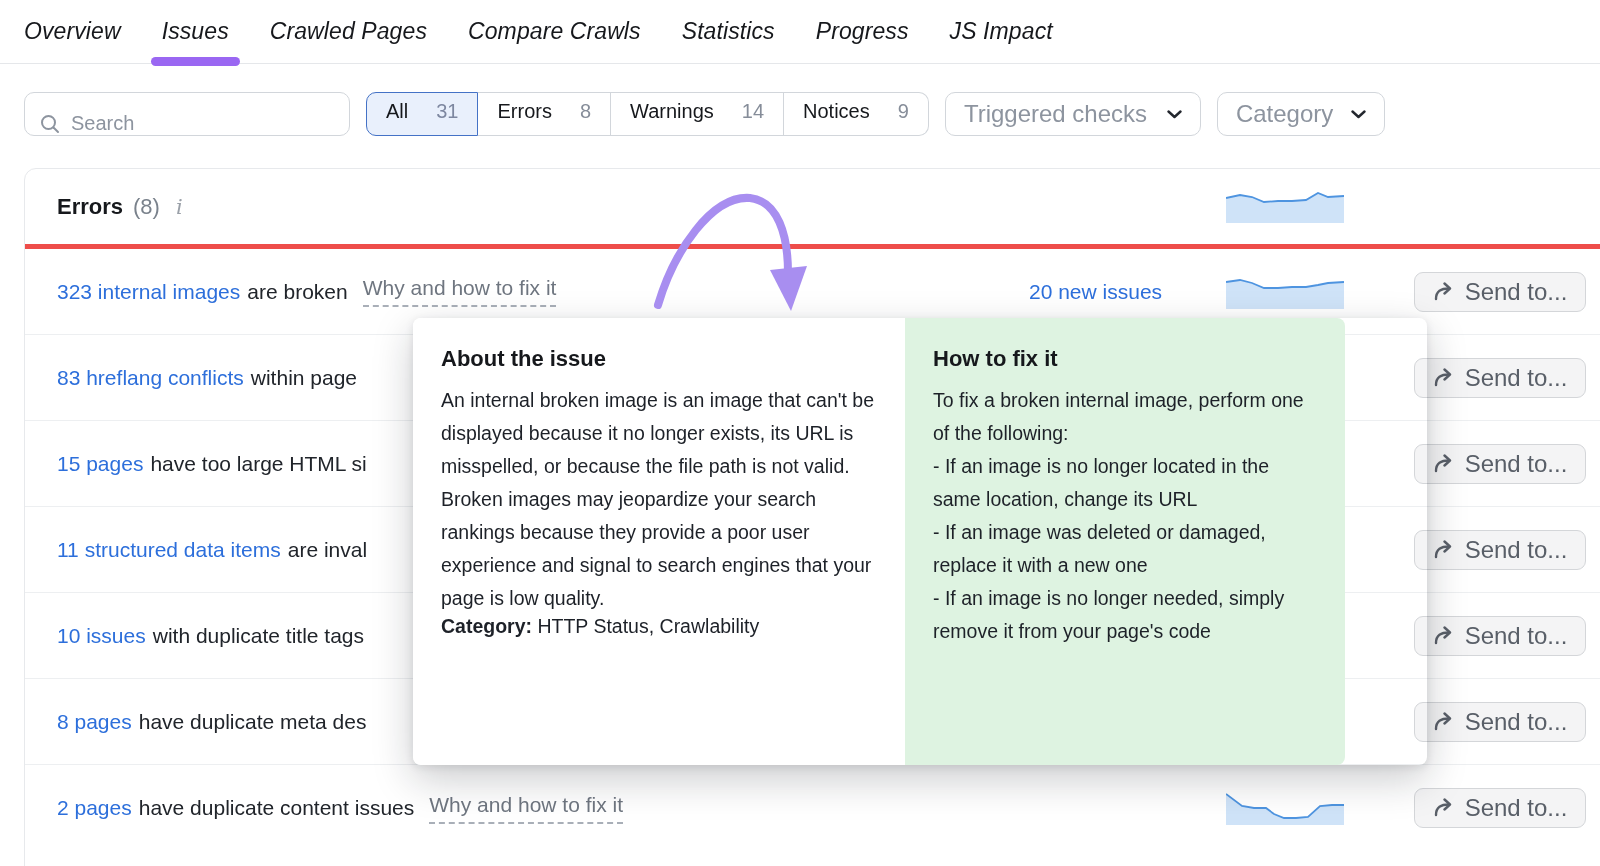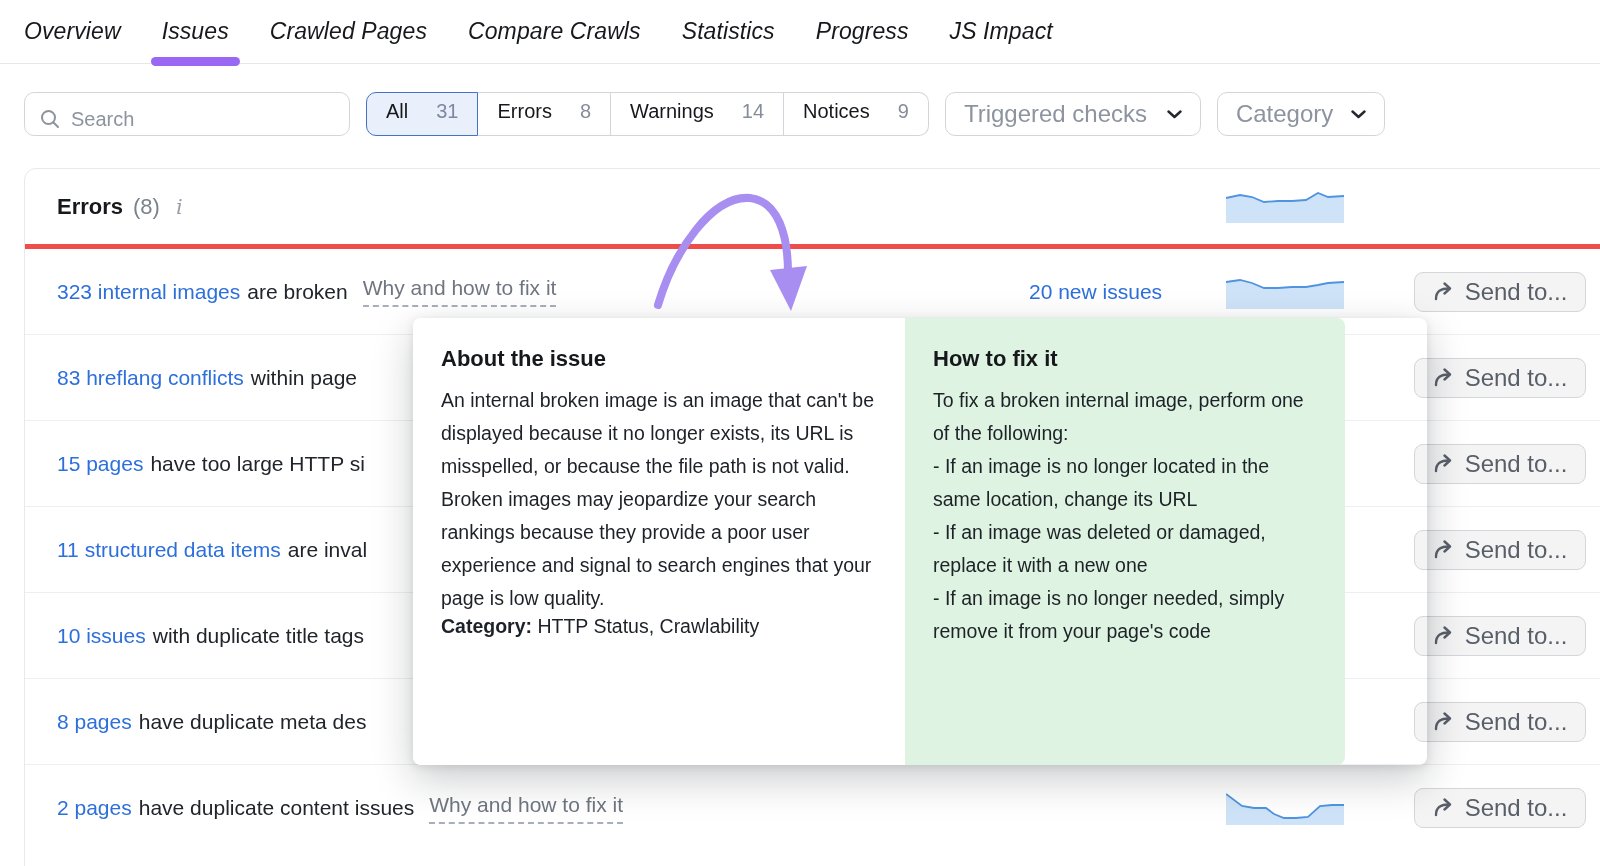--- a/index.html
+++ b/index.html
@@ -11,21 +11,21 @@
     border-bottom:1px solid #e5e7ea; display:flex; align-items:center;
     padding-left:24px; gap:41px; }
   .tab { font-size:23px; letter-spacing:.1px; color:#16181c; position:relative;
     height:64px; display:flex; align-items:center; cursor:pointer;font-style:italic; }
   .tab.active::after { content:""; position:absolute; left:-11px; right:-11px;
     bottom:-2px; height:9px; border-radius:5px; background:#9a67f2; }
 
   
   .filterbar { position:absolute; top:92px; left:24px; height:44px; display:flex; gap:16px; }
   .search { width:326px; height:44px; border:1px solid #d2d6db; border-radius:10px;
-    display:flex; align-items:flex-start; padding:15px 14px; gap:10px; background:#fff; }
+    display:flex; align-items:flex-end; padding:0 14px; gap:10px; background:#fff; }
   .search input { border:none; outline:none; font-size:20px; width:100%;
     font-family:"Liberation Sans", sans-serif; color:#333; }
   .search input::placeholder { color:#8d949f; }
   .segments { display:flex; height:44px; border-radius:10px; }
   .seg { display:flex; align-items:flex-end; gap:28px; padding:12px 19px; font-size:20px;
     border:1px solid #d2d6db; border-left:none; background:#fff; cursor:pointer; }
   .seg:first-child { border-left:1px solid #d2d6db; border-radius:10px 0 0 10px; }
   .seg:last-child { border-radius:0 10px 10px 0; }
   .seg .cnt { color:#868d99; }
   .seg.sel { background:#e9f0fc; border:1.5px solid #4472c6 !important; border-radius:10px 0 0 10px; }
@@ -172,21 +172,21 @@
       <svg width="22" height="20" viewBox="0 0 22 20">
         <path d="M3 17 C3 9 8 6.5 16 6.5" fill="none" stroke="#595f68" stroke-width="2.4" stroke-linecap="round"></path>
         <path d="M11.5 1.5 L17 6.5 L11.5 11.5" fill="none" stroke="#595f68" stroke-width="2.4" stroke-linecap="round" stroke-linejoin="round"></path>
       </svg>
       <span>Send to...</span>
     </div>
   </div>
 
   <div class="row">
     <a class="blue">15 pages</a>
-    <span class="plain">have too large HTTP si</span>
+    <span class="plain">have too large HTML si</span>
     <div class="sendbtn">
       <svg width="22" height="20" viewBox="0 0 22 20">
         <path d="M3 17 C3 9 8 6.5 16 6.5" fill="none" stroke="#595f68" stroke-width="2.4" stroke-linecap="round"></path>
         <path d="M11.5 1.5 L17 6.5 L11.5 11.5" fill="none" stroke="#595f68" stroke-width="2.4" stroke-linecap="round" stroke-linejoin="round"></path>
       </svg>
       <span>Send to...</span>
     </div>
   </div>
 
   <div class="row">

